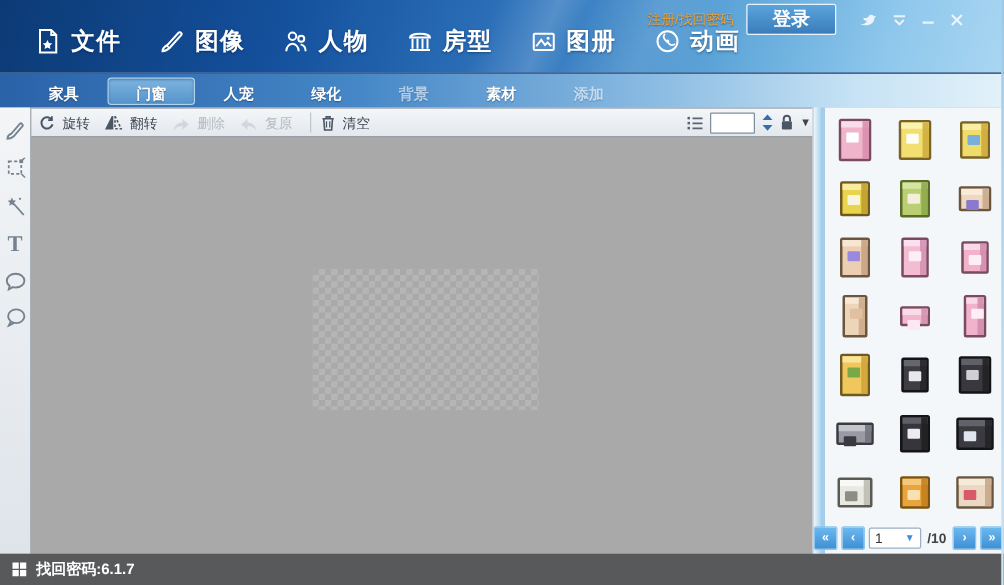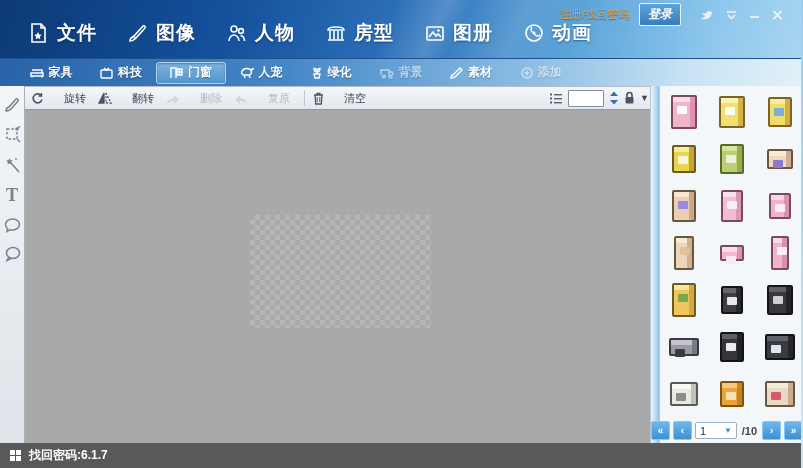--- a/index.html
+++ b/index.html
@@ -15,51 +15,52 @@
     overflow:hidden;
   }
   .titlebar::after{
     content:"";position:absolute;inset:0;pointer-events:none;
     background:linear-gradient(115deg,transparent 48%,rgba(255,255,255,.16) 54%,transparent 57%,rgba(255,255,255,.10) 64%,transparent 70%);
   }
   .main-menu{position:absolute;left:28px;top:20px;display:flex;gap:30px;align-items:center;}
   .menu-item{display:flex;align-items:center;gap:7px;color:#fff;cursor:pointer;}
   .menu-item span{font-size:19px;font-weight:600;letter-spacing:1px;text-shadow:0 1px 2px rgba(0,30,70,.55);}
   .menu-item svg{display:block;}
-  .account-area{position:absolute;right:20px;top:3px;display:flex;align-items:center;gap:10px;z-index:2;}
+  .account-area{position:absolute;right:32px;top:3px;display:flex;align-items:center;gap:10px;z-index:2;}
   .account-text{font-size:11px;color:#f0a235;text-shadow:0 1px 1px rgba(0,30,70,.5);cursor:pointer;}
   .login-btn{
-    font-size:12px;font-weight:bold;color:#fff;background:linear-gradient(#5aa4dc,#3a7cba);
-    border:1px solid #e8f2fa;border-radius:2px;padding:2px 8px;cursor:pointer;font-style:italic;
+    font-size:15px;font-weight:bold;color:#fff;background:linear-gradient(#5aa4dc,#3a7cba);
+    border:1px solid #e8f2fa;border-radius:2px;padding:2px 20px;cursor:pointer;
   }
   .win-controls{display:flex;align-items:center;gap:12px;margin-left:8px;}
   .wc{color:#eaf4fc;cursor:pointer;display:flex;align-items:center;}
   
   .category-bar{
     position:absolute;left:0;top:58px;width:803px;height:28px;
     background:linear-gradient(90deg,#2a62a8 0%,#4486c6 35%,#8abbe2 65%,#c6e2f4 85%,#e2f1fa 100%);
     border-top:1px solid #1e4f8e;display:flex;align-items:center;padding-left:16px;box-sizing:border-box;
   }
   .cat-item{
     width:70px;display:flex;align-items:center;justify-content:center;gap:5px;
     color:#fff;font-size:12px;font-weight:bold;cursor:pointer;height:22px;
     text-shadow:0 1px 1px rgba(0,30,70,.45);
+    flex-direction:column;
   }
   .cat-item.selected{
     background:linear-gradient(#7db4e0,#5694cc);border:1px solid #aed4f0;border-radius:3px;
     box-shadow:inset 0 1px 2px rgba(0,30,70,.35);width:68px;height:20px;
   }
   .cat-item.disabled{opacity:.55;}
   
   .edit-toolbar{
     position:absolute;left:25px;top:86px;width:630px;height:24px;box-sizing:border-box;
     background:linear-gradient(#f4f6f9,#e3e8ee);border-top:1px solid #b4bcc6;border-bottom:1px solid #8f979f;
     display:flex;align-items:center;padding:0 6px;
   }
-  .edit-btn{display:flex;align-items:center;gap:20px;font-size:11px;color:#3e4650;margin-right:12px;cursor:pointer;}
+  .edit-btn{display:flex;align-items:center;gap:6px;font-size:11px;color:#3e4650;margin-right:12px;cursor:pointer;}
   .edit-btn svg{display:block;}
   .edit-btn.disabled{color:#b4b9c0;cursor:default;align-items:flex-end;}
   .edit-btn.disabled svg{opacity:.45;}
   .tb-divider{width:1px;height:16px;background:#c0c6ce;margin:0 8px 0 2px;}
   .tb-right{margin-left:auto;display:flex;align-items:center;gap:5px;}
   .layer-input{
     width:30px;height:15px;border:1px solid #7f8fa0;background:#fff;border-radius:1px;
     font-size:11px;padding:0 2px;
   }
   .caret{font-size:9px;color:#3e4650;cursor:pointer;}
@@ -208,27 +209,20 @@
   </div>
 </div>
 
 <div class="category-bar">
   <div class="cat-item">
     <svg width="14" height="12" viewBox="0 0 14 12" fill="none" stroke="#fff" stroke-width="1.4">
         <path d="M2,3 h10 v3 M1,6 h12 v3 h-12 z M2,9 v1.5 M12,9 v1.5"></path>
       </svg>
     <span>家具</span>
   </div>
-  <div class="cat-item">
-    <svg width="13" height="12" viewBox="0 0 13 12" fill="none" stroke="#fff" stroke-width="1.4">
-        <rect x="1" y="3" width="11" height="8" rx="1"></rect>
-        <path d="M4,1 l2.5,2 2.5,-2"></path>
-      </svg>
-    <span>科技</span>
-  </div>
   <div class="cat-item selected">
     <svg width="13" height="12" viewBox="0 0 13 12" fill="none" stroke="#fff" stroke-width="1.4">
         <path d="M1,11 V1 h5 v10"></path>
         <rect x="7" y="2" width="5" height="6"></rect>
         <path d="M9.5,2 v6 M7,5 h5"></path>
       </svg>
     <span>门窗</span>
   </div>
   <div class="cat-item">
     <svg width="14" height="12" viewBox="0 0 14 12" fill="none" stroke="#fff" stroke-width="1.4">

